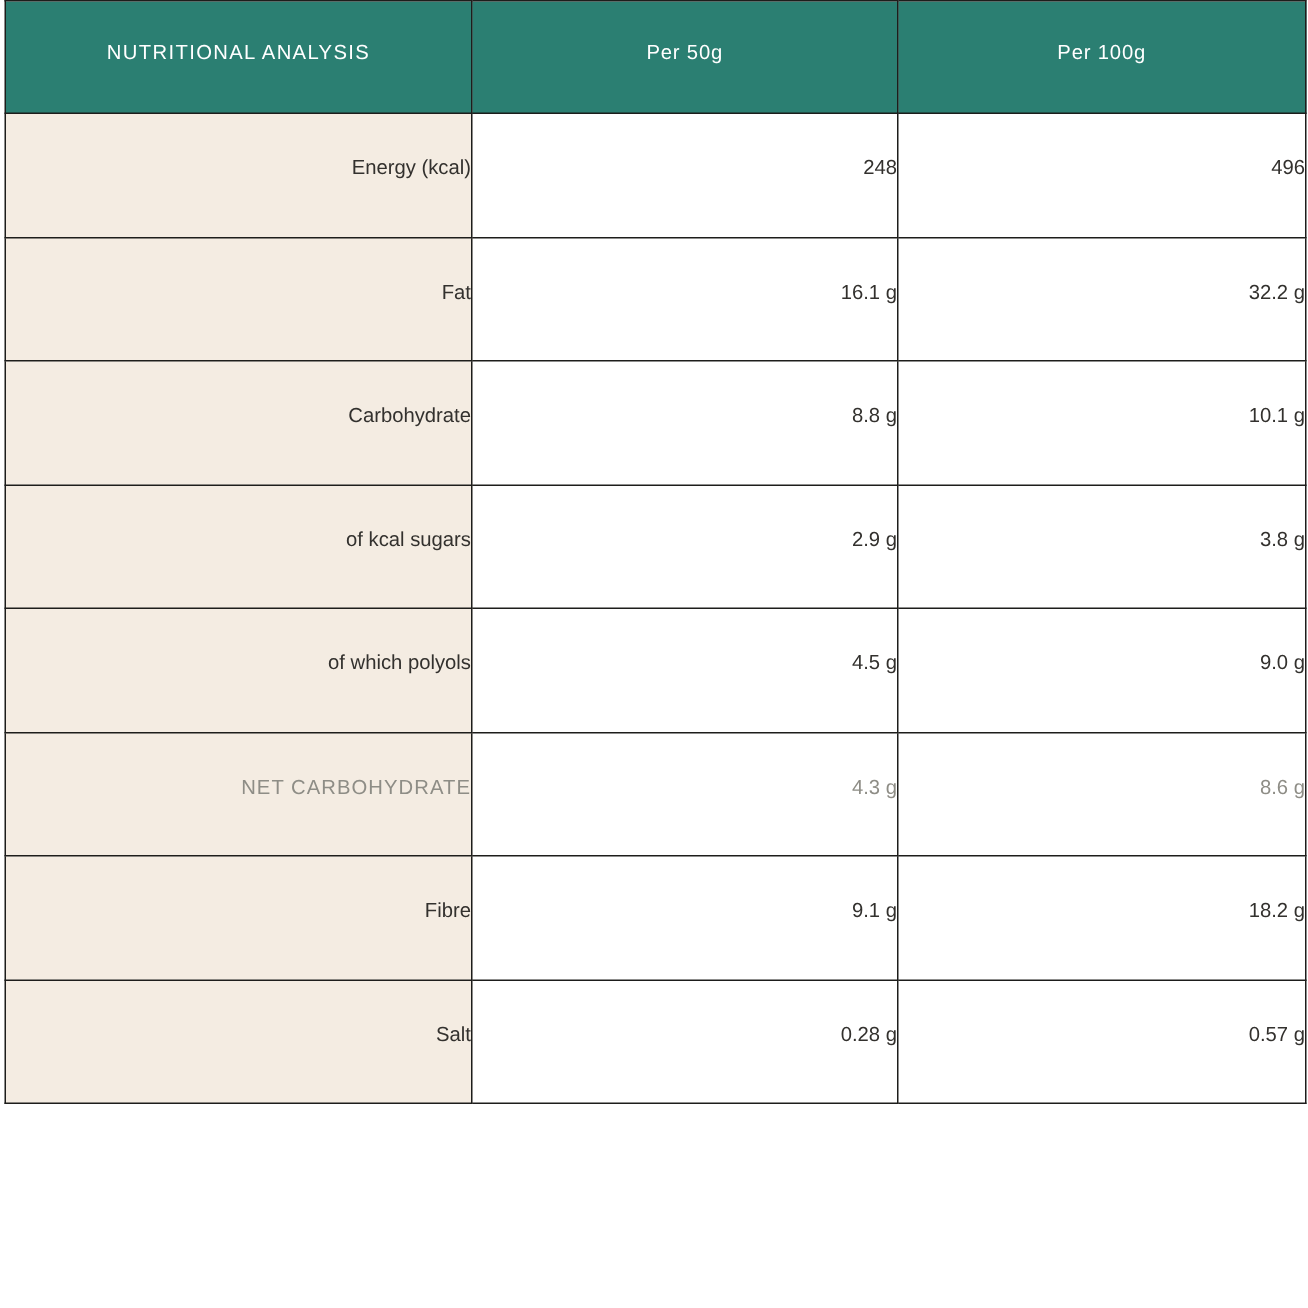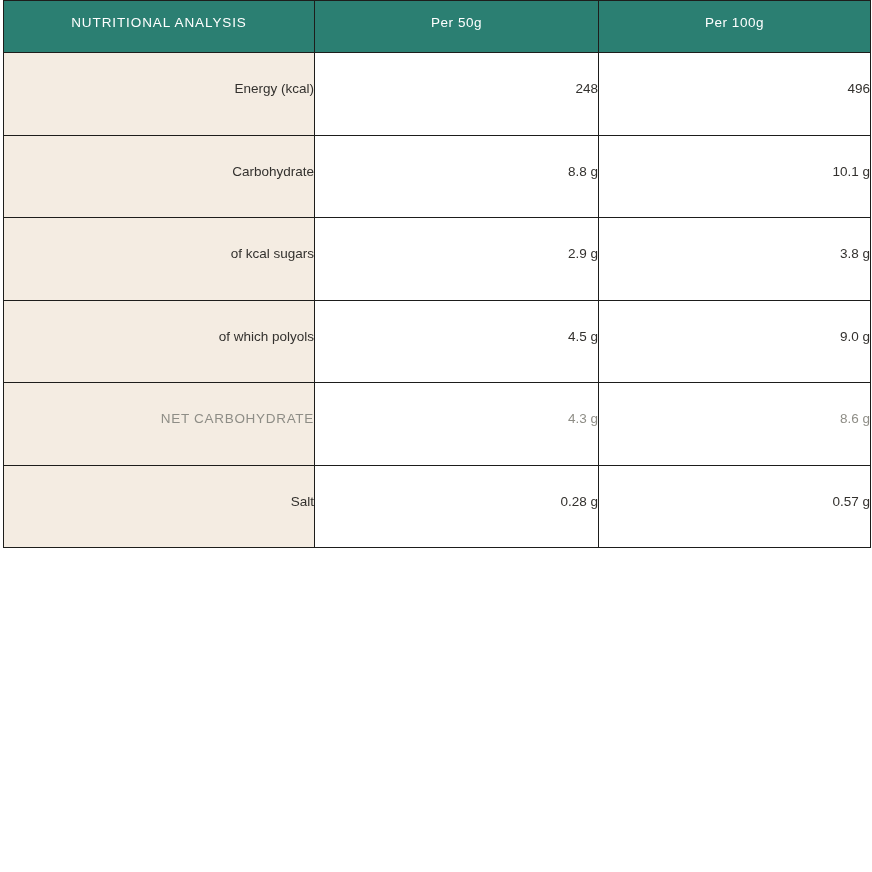--- a/index.html
+++ b/index.html
@@ -22,21 +22,21 @@
     border-collapse: collapse;
     table-layout: fixed;
   }
 
   #nutrition-table col.col-label { width: 311px; }
   #nutrition-table col.col-v1    { width: 284px; }
   #nutrition-table col.col-v2    { width: 272px; }
 
   
   thead th {
-    height: 52px;
+    height: 75px;
     background: #2b7f72;
     color: #ffffff;
     font-size: 13.5px;
     font-weight: 400;
     letter-spacing: 0.55px;
     text-align: center;
     vertical-align: middle;
     padding: 0 0 8px 0;
     border: 1px solid #1d1d1b;
     box-sizing: border-box;
@@ -86,38 +86,48 @@
       <th>Per 100g</th>
     </tr>
   </thead>
   <tbody id="table-body">
       <tr>
         <td class="cell-label">Energy (kcal)</td>
         <td>248</td>
         <td>496</td>
       </tr>
       <tr>
+        <td class="cell-label">Fat</td>
+        <td>16.1 g</td>
+        <td>32.2 g</td>
+      </tr>
+      <tr>
         <td class="cell-label">Carbohydrate</td>
         <td>8.8 g</td>
         <td>10.1 g</td>
       </tr>
       <tr>
         <td class="cell-label">of kcal sugars</td>
         <td>2.9 g</td>
         <td>3.8 g</td>
       </tr>
       <tr>
         <td class="cell-label">of which polyols</td>
         <td>4.5 g</td>
         <td>9.0 g</td>
       </tr>
       <tr class="row-muted">
         <td class="cell-label">NET CARBOHYDRATE</td>
         <td>4.3 g</td>
         <td>8.6 g</td>
       </tr>
       <tr>
+        <td class="cell-label">Fibre</td>
+        <td>9.1 g</td>
+        <td>18.2 g</td>
+      </tr>
+      <tr>
         <td class="cell-label">Salt</td>
         <td>0.28 g</td>
         <td>0.57 g</td>
       </tr>
     </tbody>
 </table>
 
 </body></html>

